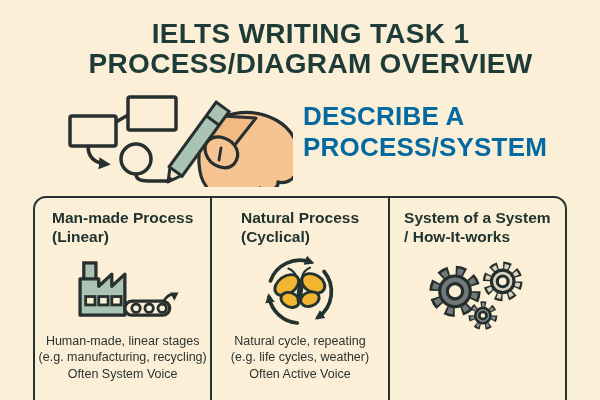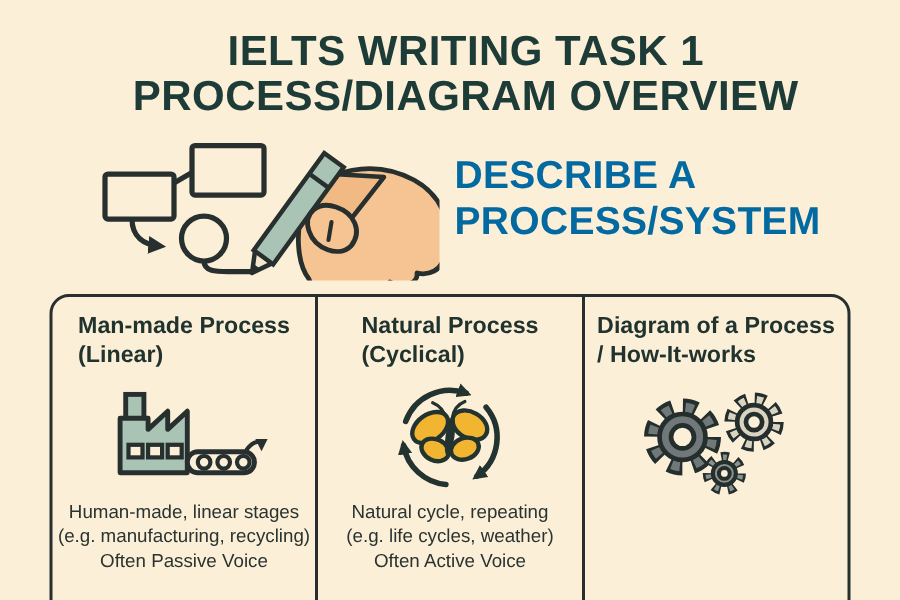--- a/index.html
+++ b/index.html
@@ -142,21 +142,21 @@
           <rect x="48" y="41" width="10" height="9" fill="#fcefd8" stroke="#27302e" stroke-width="3"></rect>
           <rect x="62" y="46" width="48" height="15" rx="7.5" fill="#fcefd8" stroke="#27302e" stroke-width="3.5"></rect>
           <circle cx="74" cy="53.5" r="4.5" fill="#fcefd8" stroke="#27302e" stroke-width="3"></circle>
           <circle cx="88" cy="53.5" r="4.5" fill="#fcefd8" stroke="#27302e" stroke-width="3"></circle>
           <circle cx="102" cy="53.5" r="4.5" fill="#fcefd8" stroke="#27302e" stroke-width="3"></circle>
           <path d="M104,45 C110,37 115,38 115,42" stroke="#27302e" stroke-width="3" fill="none" marker-end="url(#af)"></path>
         </svg>
       </div>
       <div class="col-desc">Human-made, linear stages
 (e.g. manufacturing, recycling)
-Often Passive Voice</div>
+Often System Voice</div>
     </div>
 
     <div class="col">
       <div class="col-heading">Natural Process
 (Cyclical)</div>
       <div class="icon-box">
         <svg width="92" height="86" viewBox="0 0 110 104" xmlns="http://www.w3.org/2000/svg">
           <defs>
             <marker id="ab" viewBox="0 0 10 10" refX="6" refY="5" markerWidth="2.6" markerHeight="2.6" orient="auto">
               <path d="M0,0 L10,5 L0,10 z" fill="#233330"></path>
@@ -175,21 +175,21 @@
           <ellipse cx="0" cy="0" rx="11.5" ry="8.5" transform="translate(67,63) rotate(-20)" fill="#f2b531" stroke="#233330" stroke-width="3.5"></ellipse>
           <ellipse cx="0" cy="0" rx="3.6" ry="16" transform="translate(55,53) rotate(8)" fill="#233330"></ellipse>
         </svg>
       </div>
       <div class="col-desc">Natural cycle, repeating
 (e.g. life cycles, weather)
 Often Active Voice</div>
     </div>
 
     <div class="col">
-      <div class="col-heading">Diagram of a Process
+      <div class="col-heading">System of a System
 / How-It-works</div>
       <div class="icon-box">
         <svg width="117" height="83" viewBox="0 0 130 92" xmlns="http://www.w3.org/2000/svg">
 
           <g>
             <circle cx="93" cy="37" r="16.5" fill="none" stroke="#242e2c" stroke-width="11" stroke-dasharray="7.4 5.56"></circle>
             <circle cx="93" cy="37" r="16.5" fill="none" stroke="#d9d3c1" stroke-width="6" stroke-dasharray="4.4 8.56" stroke-dashoffset="-1.5"></circle>
             <circle cx="93" cy="37" r="12.5" fill="#d9d3c1" stroke="#242e2c" stroke-width="3.5"></circle>
             <circle cx="93" cy="37" r="6" fill="#fcefd8" stroke="#242e2c" stroke-width="3.5"></circle>
           </g>

